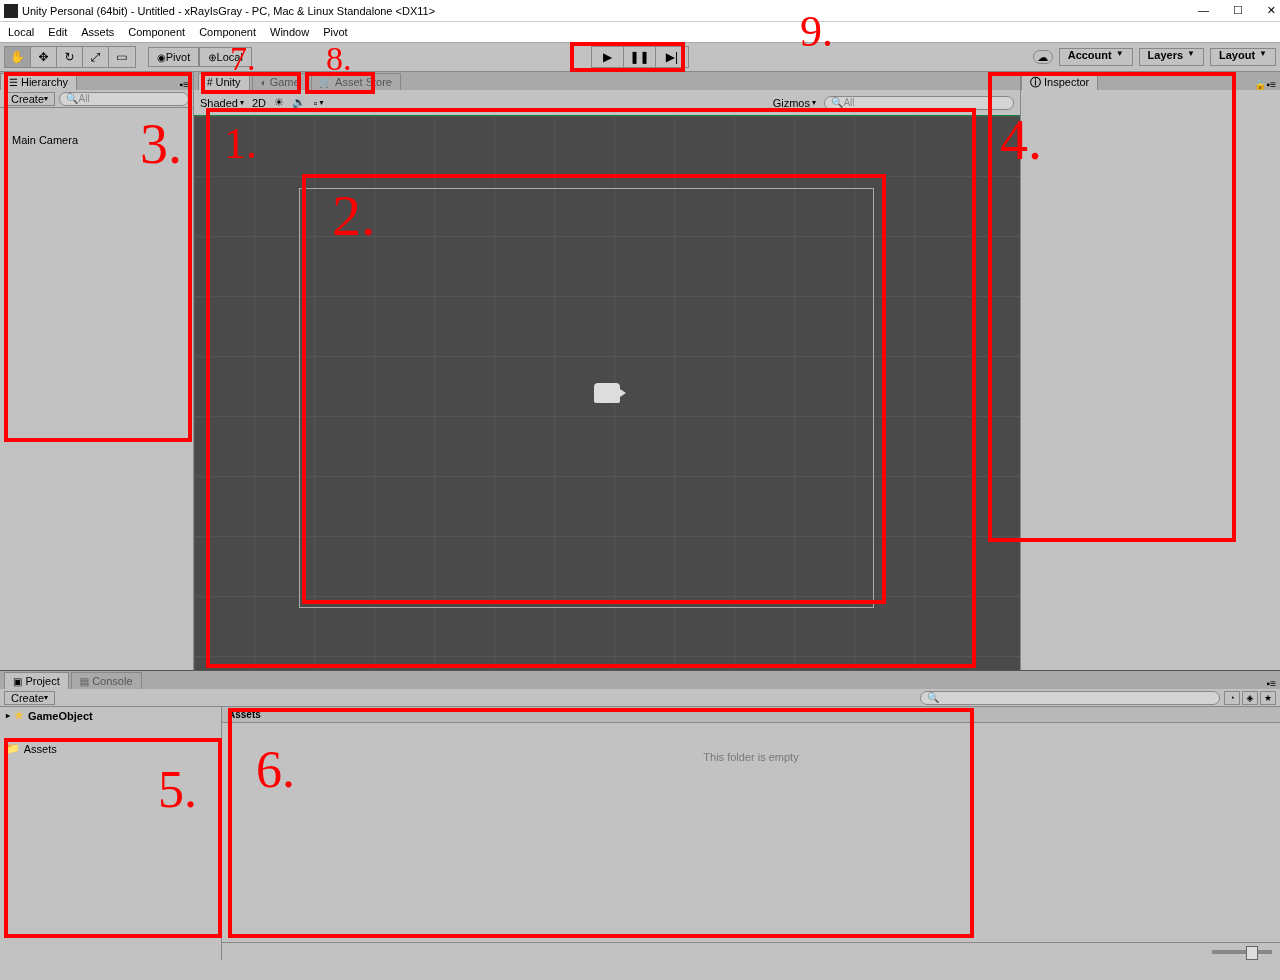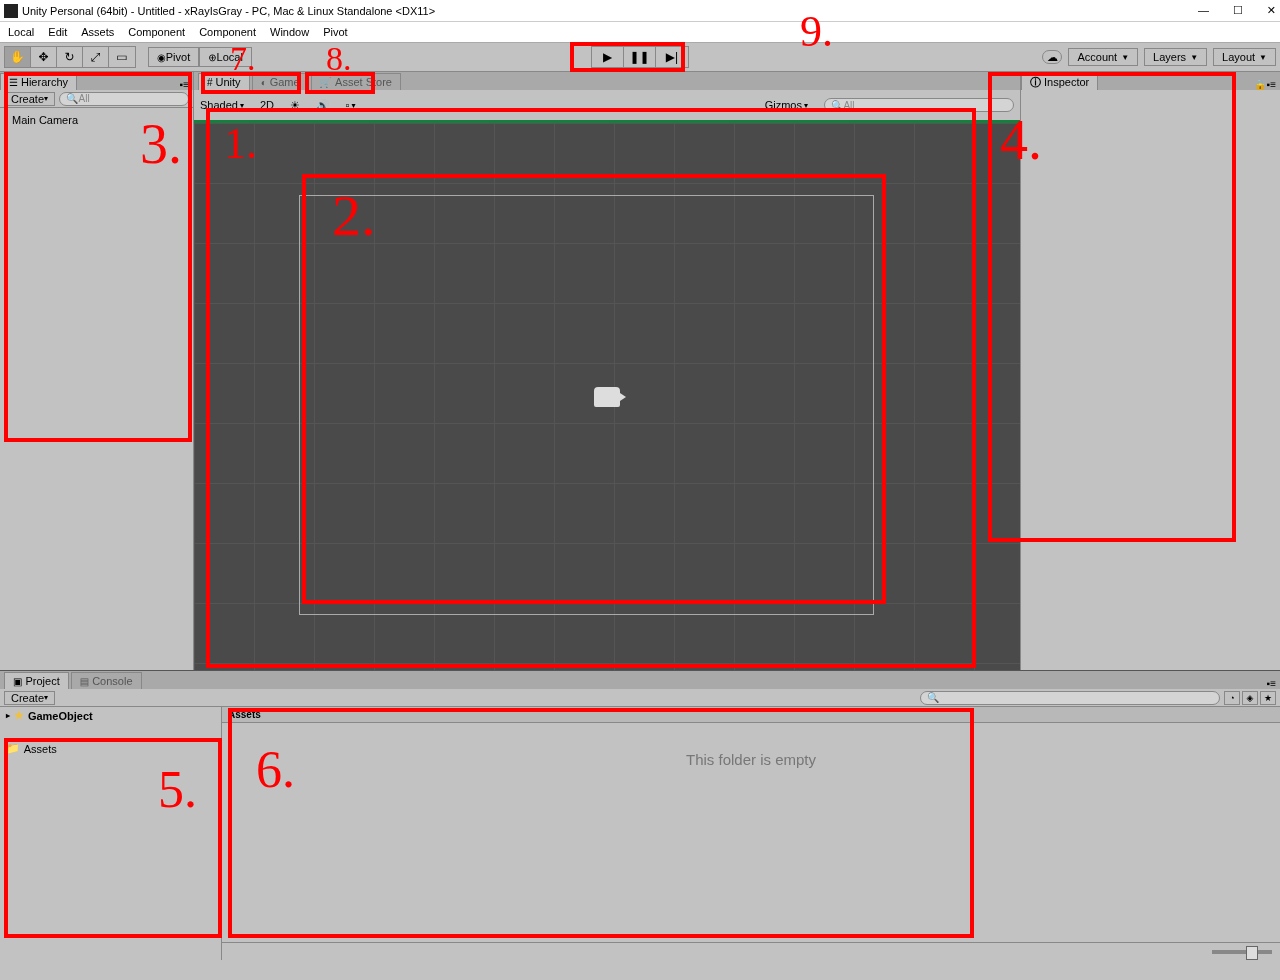--- a/index.html
+++ b/index.html
@@ -20,44 +20,44 @@
 .tool-group { display:flex; border:1px solid #888; height:22px; }
 .tool-btn { width:26px; height:20px; background:#c2c2c2; border-right:1px solid #888; display:flex;align-items:center;justify-content:center; font-size:12px;}
 .tool-btn:last-child{border-right:none;}
 .tool-btn.active{background:#a0a0a0;}
 .pivot-local { display:flex; gap:0; margin-left:12px;}
 .pivot-local .seg{height:20px; padding:0 8px; border:1px solid #888; background:#c2c2c2; display:flex;align-items:center; font-size:10px;}
 .play-controls{position:absolute; left:50%; transform:translateX(-50%); display:flex; border:1px solid #888;height:22px;}
 .play-controls .pbtn{width:32px;height:20px;background:#c2c2c2;border-right:1px solid #888;display:flex;align-items:center;justify-content:center;font-size:12px;}
 .play-controls .pbtn:last-child{border-right:none;}
 .right-controls{margin-left:auto; display:flex; gap:6px; align-items:center;}
-.drop-btn{height:18px; padding:0 8px; border:1px solid #888; background:#c2c2c2; display:flex;align-items:center; font-size:10px; gap:4px;}
+.drop-btn{height:18px; padding:0 8px; border:1px solid #888; background:#c2c2c2; display:flex;align-items:flex-start; font-size:10px; gap:4px;font-weight:bold;}
 .cloud-icon{width:20px;height:14px;border:1px solid #888;border-radius:8px;display:flex;align-items:center;justify-content:center;}
 
 
 .panel-tab-row{height:18px;background:#a9a9a9; display:flex; align-items:flex-end;}
 .panel-tab{height:17px; padding:0 8px; background:#c2c2c2; border:1px solid #888; border-bottom:none; margin-right:2px; display:flex;align-items:center; font-size:10px; gap:3px;}
 .panel-tab.inactive{background:#a9a9a9;color:#555;}
 .panel-menu{margin-left:auto; padding:0 4px;font-size:10px;}
 
 
 .main-area{display:flex; height:598px;}
 .hierarchy-panel{width:194px; background:#c2c2c2; border-right:1px solid #888; display:flex;flex-direction:column;}
 .scene-panel{flex:1; background:#c2c2c2; display:flex;flex-direction:column;}
 .inspector-panel{width:260px; background:#c2c2c2; border-left:1px solid #888;display:flex;flex-direction:column;}
 
 .sub-toolbar{height:18px;background:#c2c2c2;border-bottom:1px solid #888;display:flex;align-items:center;padding:0 4px;gap:4px;font-size:10px;}
 .create-btn{height:14px;padding:0 6px;border:1px solid #888;font-size:10px;display:flex;align-items:center;}
 .search-pill{flex:1;height:14px;border:1px solid #888;border-radius:7px;background:#d4d4d4;padding:0 6px;font-size:10px;display:flex;align-items:center;color:#888;}
 .hierarchy-list{flex:1;background:#c2c2c2;padding:4px 8px;}
-.hier-item{padding:2px 4px;font-size:11px;}
+.hier-item{padding:2px 4px;font-size:11px;margin-top:20px;}
 
 
 .scene-tabs{height:18px;background:#a9a9a9;display:flex;align-items:flex-end;padding-left:4px;}
-.scene-toolbar{height:33px;background:#c2c2c2;border-bottom:3px solid #15803d;display:flex;align-items:center;padding:0 6px;gap:16px;font-size:10px;}
+.scene-toolbar{height:26px;background:#c2c2c2;border-bottom:1px solid #15803d;display:flex;align-items:center;padding:0 6px;gap:8px;font-size:10px;}
 .scene-toolbar .st-item{display:flex;align-items:center;gap:2px;}
 .scene-toolbar .spacer{flex:1;}
 .scene-view{flex:1;background:#4a4a4a;position:relative;}
 .scene-grid{position:absolute;inset:0;background-image:linear-gradient(#555 1px,transparent 1px),linear-gradient(90deg,#555 1px,transparent 1px);background-size:60px 60px;}
 .camera-frame{position:absolute;left:105px;top:72px;width:575px;height:420px;border:1px solid #aaa;}
 .camera-gizmo{position:absolute;left:50%;top:50%;transform:translate(-50%,-50%);width:26px;height:20px;background:#ddd;border-radius:4px 4px 2px 2px;}
 .camera-gizmo::after{content:"";position:absolute;right:-6px;top:6px;width:0;height:0;border-left:6px solid #ddd;border-top:4px solid transparent;border-bottom:4px solid transparent;}
 
 
 .inspector-body{flex:1;background:#c2c2c2;}
@@ -67,21 +67,21 @@
 .project-tabs{height:18px;background:#a9a9a9;display:flex;align-items:flex-end;padding-left:4px;}
 .project-toolbar{height:18px;background:#c2c2c2;border-bottom:1px solid #888;display:flex;align-items:center;padding:0 4px;gap:4px;}
 .project-toolbar .right-tools{margin-left:auto;display:flex;gap:2px;}
 .tiny-btn{width:16px;height:14px;border:1px solid #888;background:#c2c2c2;font-size:9px;display:flex;align-items:center;justify-content:center;}
 .project-body{flex:1;display:flex;}
 .project-tree{width:222px;background:#c2c2c2;border-right:1px solid #888;}
 .tree-item{padding:2px 6px;display:flex;align-items:center;gap:4px;font-size:11px;font-weight:bold;}
 .tree-item.sub{font-weight:normal;margin-top:16px;}
 .project-content{flex:1;display:flex;flex-direction:column;}
 .breadcrumb{height:16px;background:#b8b8b8;border-bottom:1px solid #888;padding:0 6px;font-size:10px;font-weight:bold;display:flex;align-items:center;}
-.empty-msg{flex:1;display:flex;align-items:flex-start;justify-content:center;padding-top:28px;color:#777;font-size:15px;}
+.empty-msg{flex:1;display:flex;align-items:flex-start;justify-content:center;padding-top:28px;color:#777;font-size:11px;}
 .slider-bar{height:18px;background:#c2c2c2;border-top:1px solid #888;display:flex;align-items:center;justify-content:flex-end;padding:0 8px;}
 .slider{width:60px;height:4px;background:#888;position:relative;}
 .slider::after{content:"";position:absolute;right:14px;top:-4px;width:10px;height:12px;background:#ddd;border:1px solid #666;}
 
 
 .anno-box{position:absolute;border:4px solid red;pointer-events:none;}
 .anno-text{position:absolute;color:red;font-family:'Comic Sans MS',cursive;font-size:44px;font-weight:normal;pointer-events:none;}
 
 .icon-sm{font-size:10px;}
 .star{color:#f0c040;}

